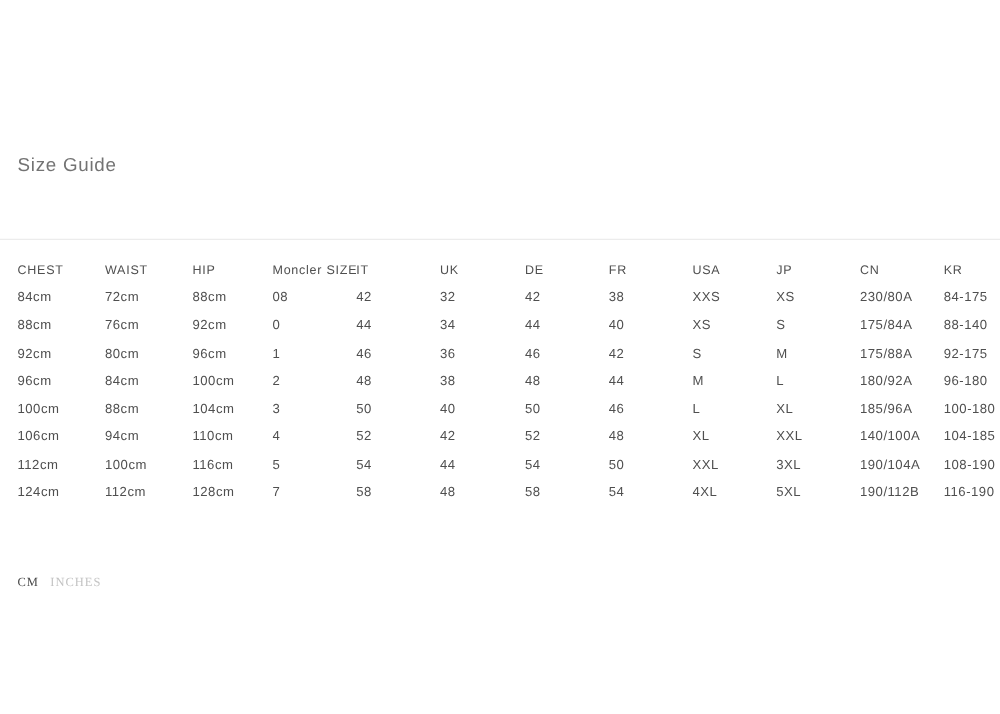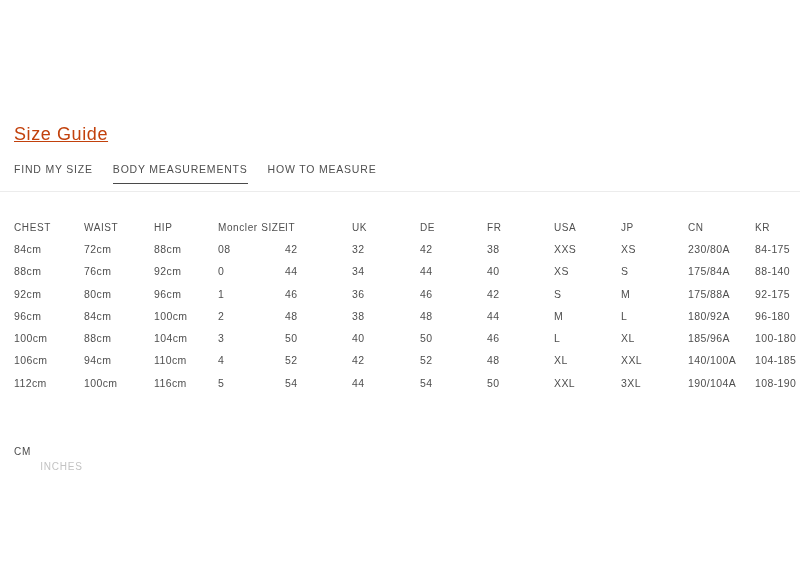--- a/index.html
+++ b/index.html
@@ -8,25 +8,24 @@
     font-family: "Liberation Sans", "DejaVu Sans", sans-serif;
     color: #4f4f4f;
     position: relative;
   }
   .page { position: absolute; inset: 0; }
 
   .page-title {
     position: absolute;
     left: 14px;
     top: 124px;
-    font-size: 18px;
+    font-size: 15px;
     font-weight: 400;
-    color: #c2410c;
+    color: #737373;
     letter-spacing: 0.6px;
-    text-decoration: underline;
   }
 
   .tab-bar {
     position: absolute;
     left: 14px;
     top: 163px;
     display: flex;
     gap: 20px;
   }
   .tab {
@@ -51,21 +50,20 @@
     background: #ececec;
   }
 
   table.size-table {
     position: absolute;
     left: 0;
     top: 205px;
     width: 800px;
     border-collapse: collapse;
     table-layout: fixed;
-    margin-top: 11px;
   }
   table.size-table th,
   table.size-table td {
     font-weight: 400;
     text-align: left;
     vertical-align: middle;
     white-space: nowrap;
     overflow: hidden;
   }
   table.size-table th {
@@ -82,42 +80,38 @@
   }
   table.size-table th:first-child,
   table.size-table td:first-child { padding-left: 14px; }
 
   .unit-toggle {
     position: absolute;
     left: 14px;
     top: 430px;
     display: flex;
     gap: 9px;
-    align-items: center;
+    align-items: flex-end;
+    font-family: Liberation Serif, serif;
   }
   .unit-option {
     font-size: 10px;
     letter-spacing: 0.8px;
     cursor: pointer;
   }
   .unit-option.active { color: #4a4a4a; }
   .unit-option.inactive { color: #c3c3c3; margin-top: 31px; }
 </style>
 </head>
 <body>
 
 <div class="page">
 
   <div class="page-title">Size Guide</div>
 
-  <div class="tab-bar">
-      <div class="tab">FIND MY SIZE</div>
-      <div class="tab active">BODY MEASUREMENTS</div>
-      <div class="tab">HOW TO MEASURE</div>
-    </div>
 
   <div class="tabs-separator"></div>
 
   <table class="size-table">
     <colgroup>
         <col style="width: 84px;">
         <col style="width: 70px;">
         <col style="width: 64px;">
         <col style="width: 67px;">
         <col style="width: 67px;">
@@ -237,20 +231,34 @@
           <td>5</td>
           <td>54</td>
           <td>44</td>
           <td>54</td>
           <td>50</td>
           <td>XXL</td>
           <td>3XL</td>
           <td>190/104A</td>
           <td>108-190</td>
         </tr>
+        <tr>
+          <td>124cm</td>
+          <td>112cm</td>
+          <td>128cm</td>
+          <td>7</td>
+          <td>58</td>
+          <td>48</td>
+          <td>58</td>
+          <td>54</td>
+          <td>4XL</td>
+          <td>5XL</td>
+          <td>190/112B</td>
+          <td>116-190</td>
+        </tr>
       </tbody>
   </table>
 
   <div class="unit-toggle">
     <span class="unit-option active">CM</span>
     <span class="unit-option inactive">INCHES</span>
   </div>
 
 </div>
 

